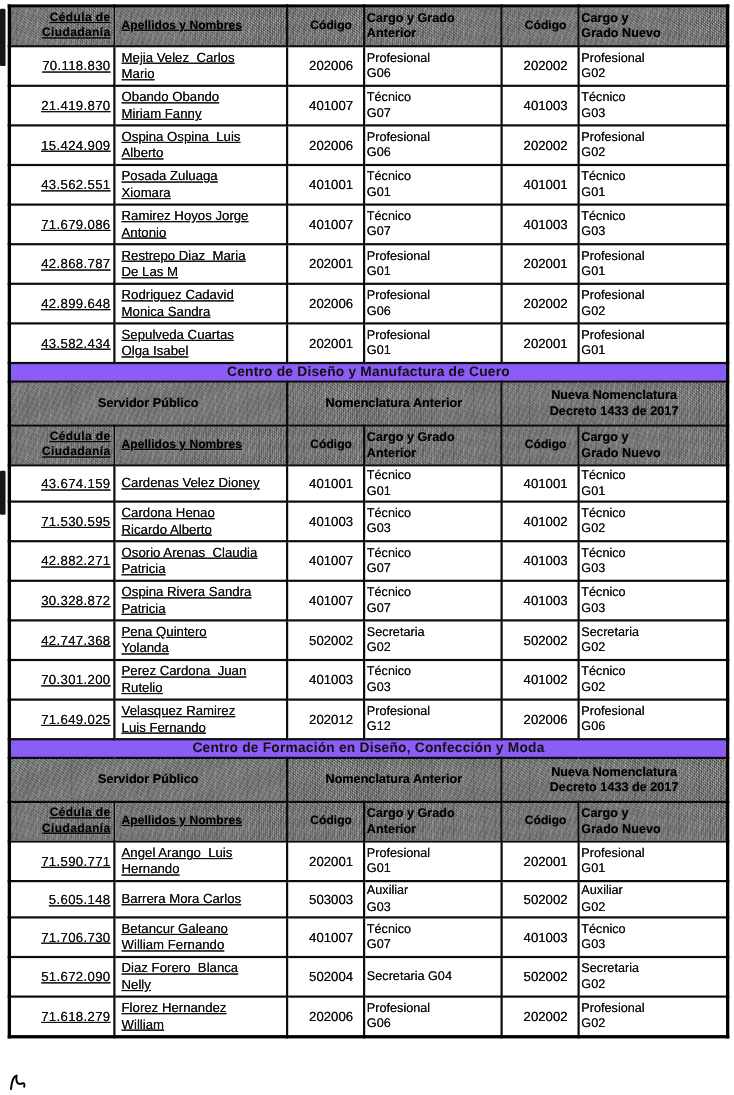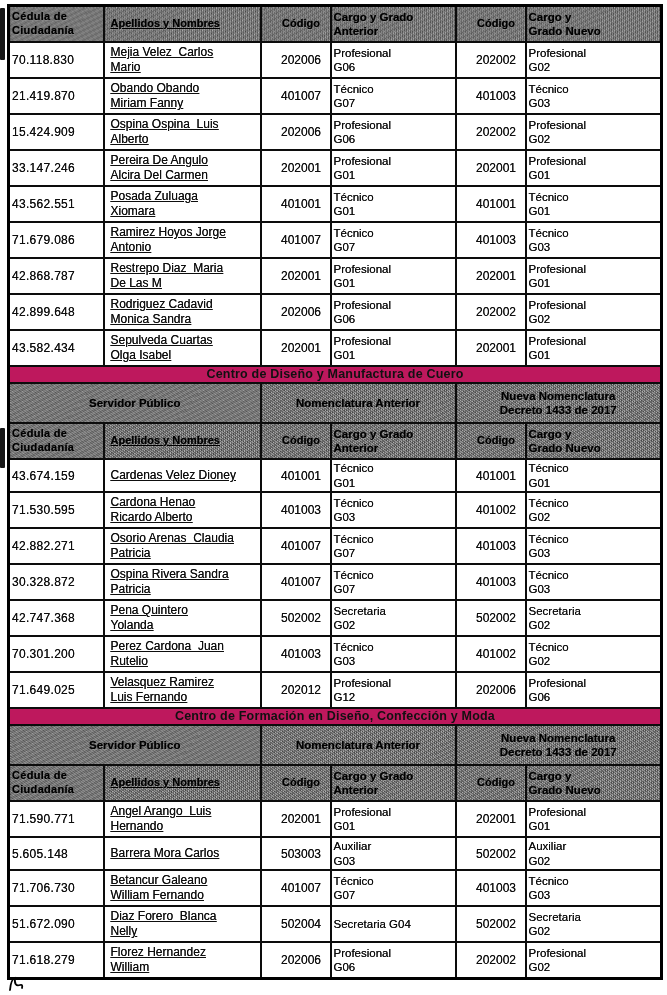--- a/index.html
+++ b/index.html
@@ -41,35 +41,35 @@
     font-weight:bold;
     text-align:center;
     white-space:pre-line;
     line-height:1.25;
     text-shadow:0 0 1px #333, .5px .5px 0 rgba(255,255,255,.18);
   }
   .hcell{height:30px;font-size:11px;}
   .gcell{height:36px;font-size:11.5px;}
   .title-row .title-cell{
     height:13px;
-    background:#be185d;
+    background:#8b5cf6;
     text-align:center;
     font-weight:bold;
     font-size:12.5px;
     padding:0 0 1px 0;
     letter-spacing:.2px;
   }
   .data-row{height:33px;}
   .dcell{
     font-size:12px;
     color:#0e0e0e;
     text-shadow:0 0 .4px #222;
     background:#fff;
   }
-  .c-ced{text-align:left;letter-spacing:.3px;}
+  .c-ced{text-align:right;letter-spacing:.3px;text-decoration:underline;}
   .c-nom{text-align:left;padding:2px 6px;white-space:pre-wrap;line-height:1.25;text-decoration:underline;}
   .c-cod{text-align:center;padding-left:13px;}
   .c-car{text-align:left;white-space:pre-line;font-size:11.5px;line-height:1.25;}
   
   .edge-smudge{
     position:absolute;left:0;width:5px;background:#161616;
     filter:blur(.4px);border-radius:1px;
   }
   #edge1{top:8px;height:52px;}
   #edge2{top:428px;height:40px;}
@@ -129,31 +129,20 @@
         <td class="dcell c-nom">Ospina Ospina  Luis
 Alberto</td>
         <td class="dcell c-cod">202006</td>
         <td class="dcell c-car">Profesional
 G06</td>
         <td class="dcell c-cod">202002</td>
         <td class="dcell c-car">Profesional
 G02</td>
       </tr>
       <tr class="data-row">
-        <td class="dcell c-ced">33.147.246</td>
-        <td class="dcell c-nom">Pereira De Angulo
-Alcira Del Carmen</td>
-        <td class="dcell c-cod">202001</td>
-        <td class="dcell c-car">Profesional
-G01</td>
-        <td class="dcell c-cod">202001</td>
-        <td class="dcell c-car">Profesional
-G01</td>
-      </tr>
-      <tr class="data-row">
         <td class="dcell c-ced">43.562.551</td>
         <td class="dcell c-nom">Posada Zuluaga
 Xiomara</td>
         <td class="dcell c-cod">401001</td>
         <td class="dcell c-car">Técnico
 G01</td>
         <td class="dcell c-cod">401001</td>
         <td class="dcell c-car">Técnico
 G01</td>
       </tr>

